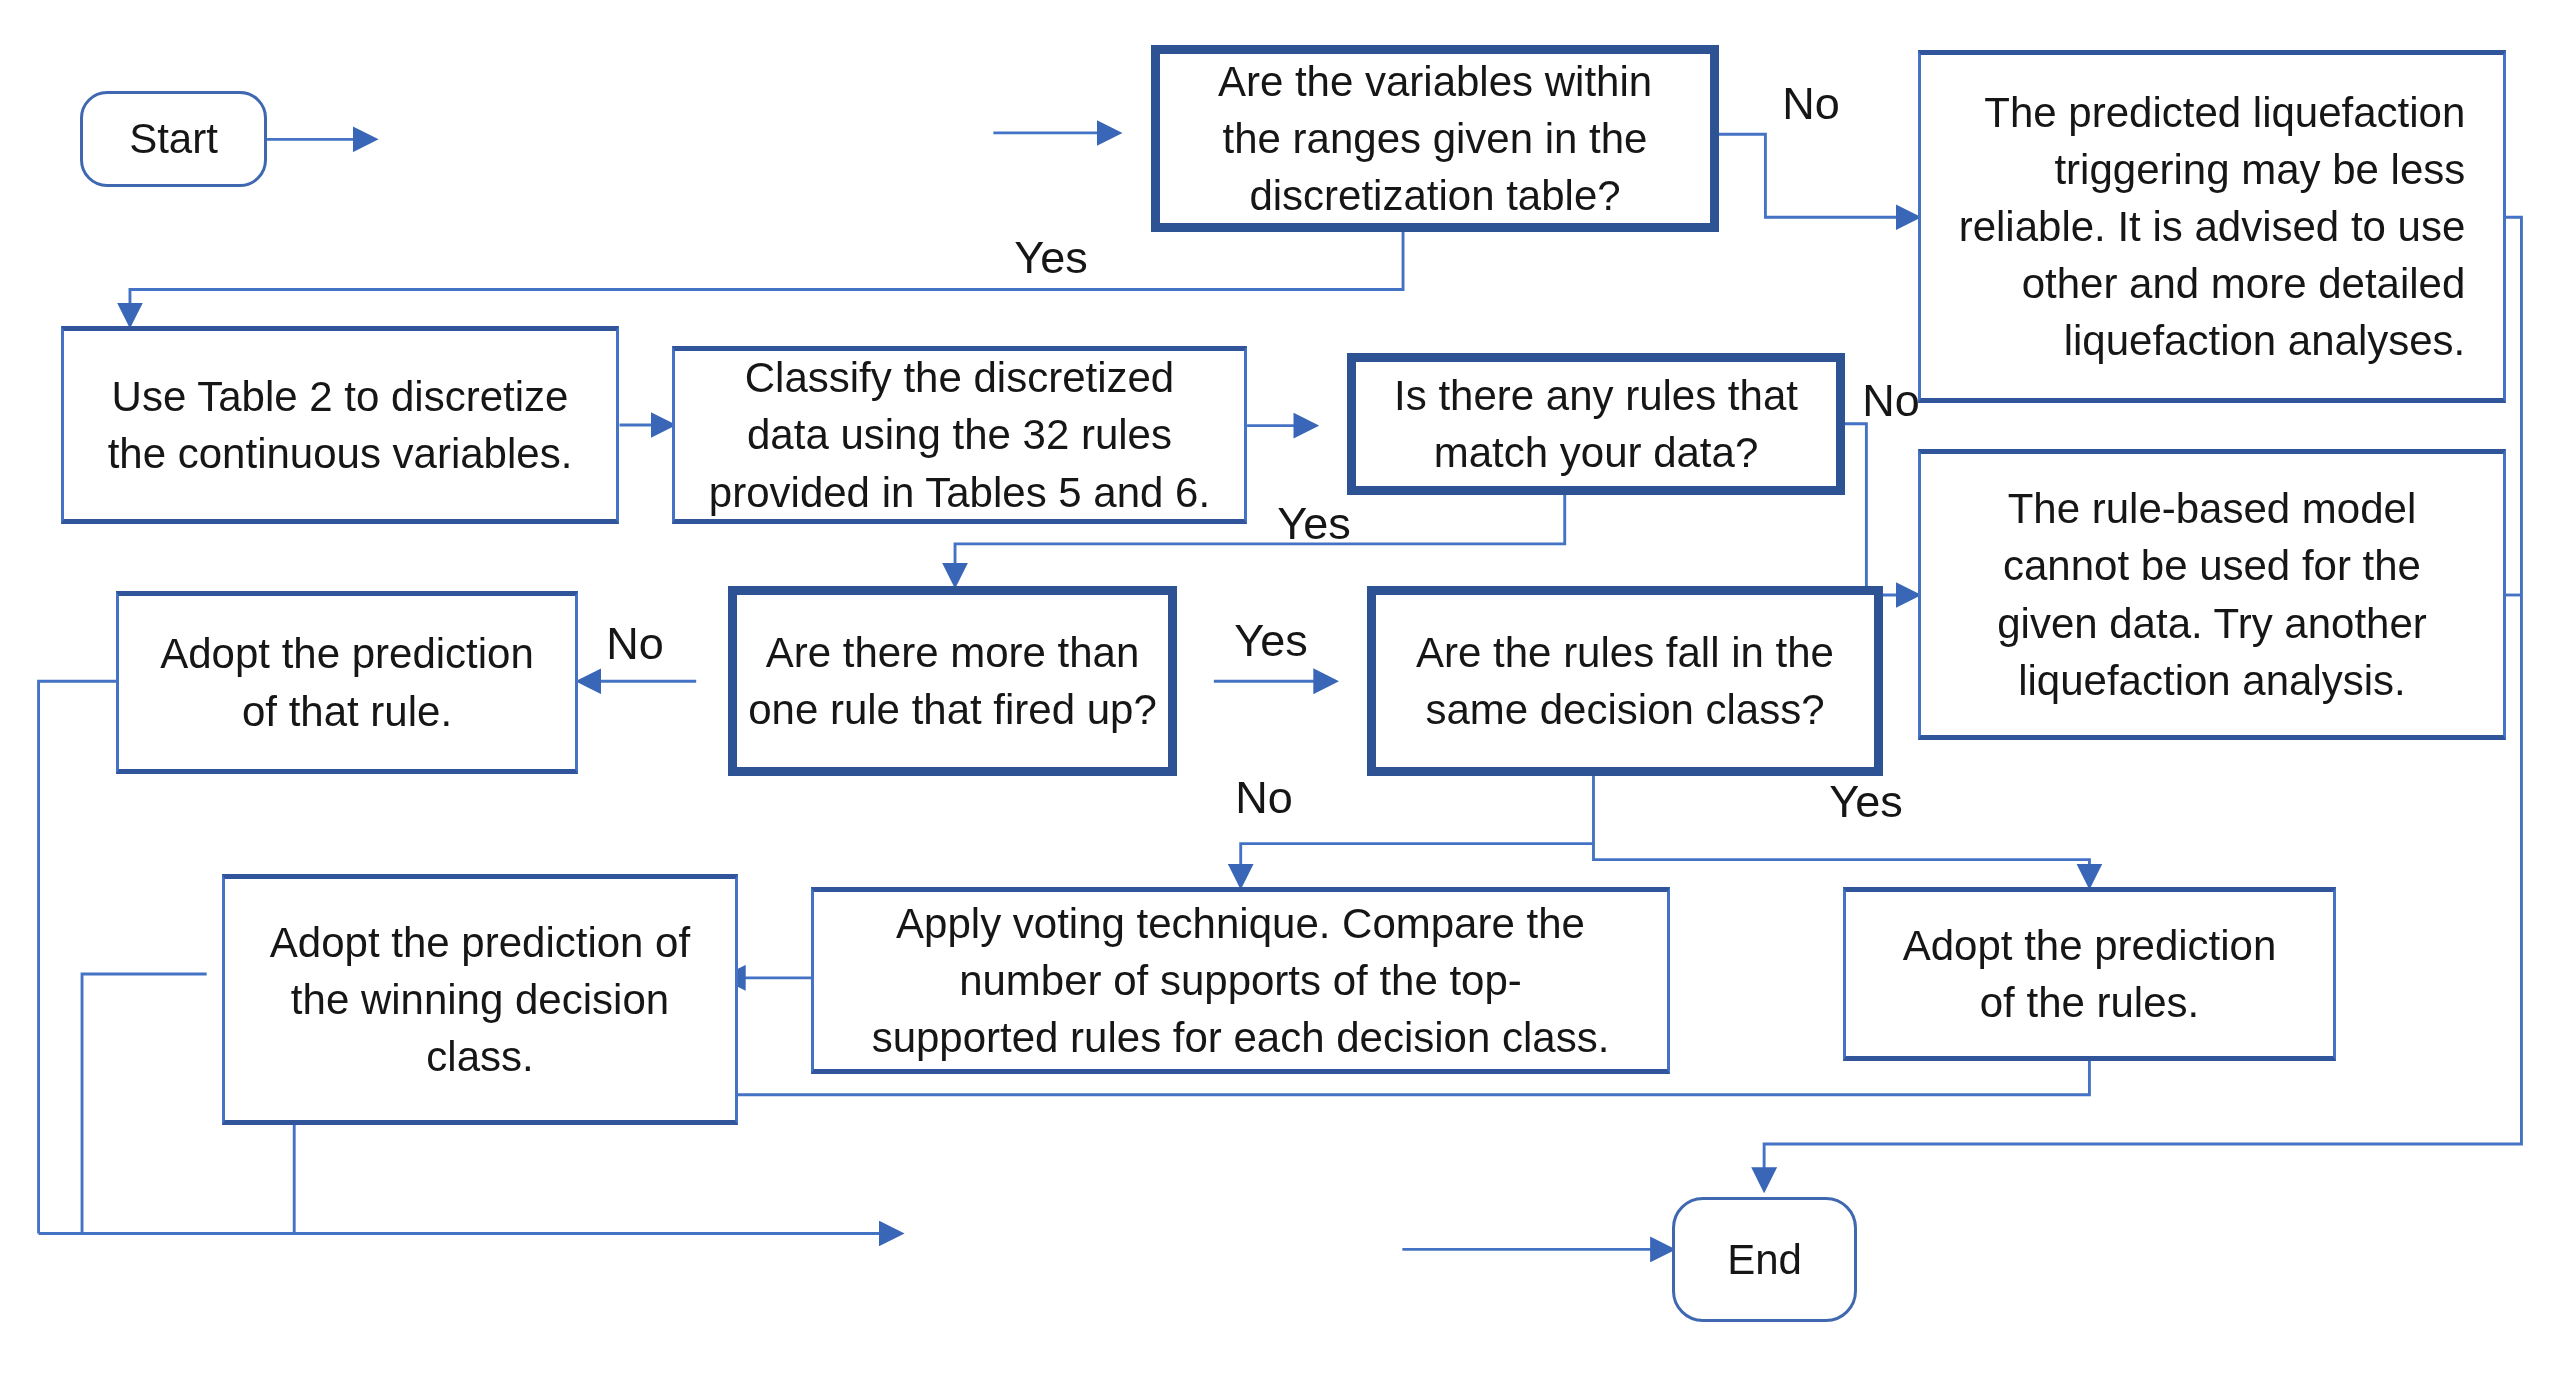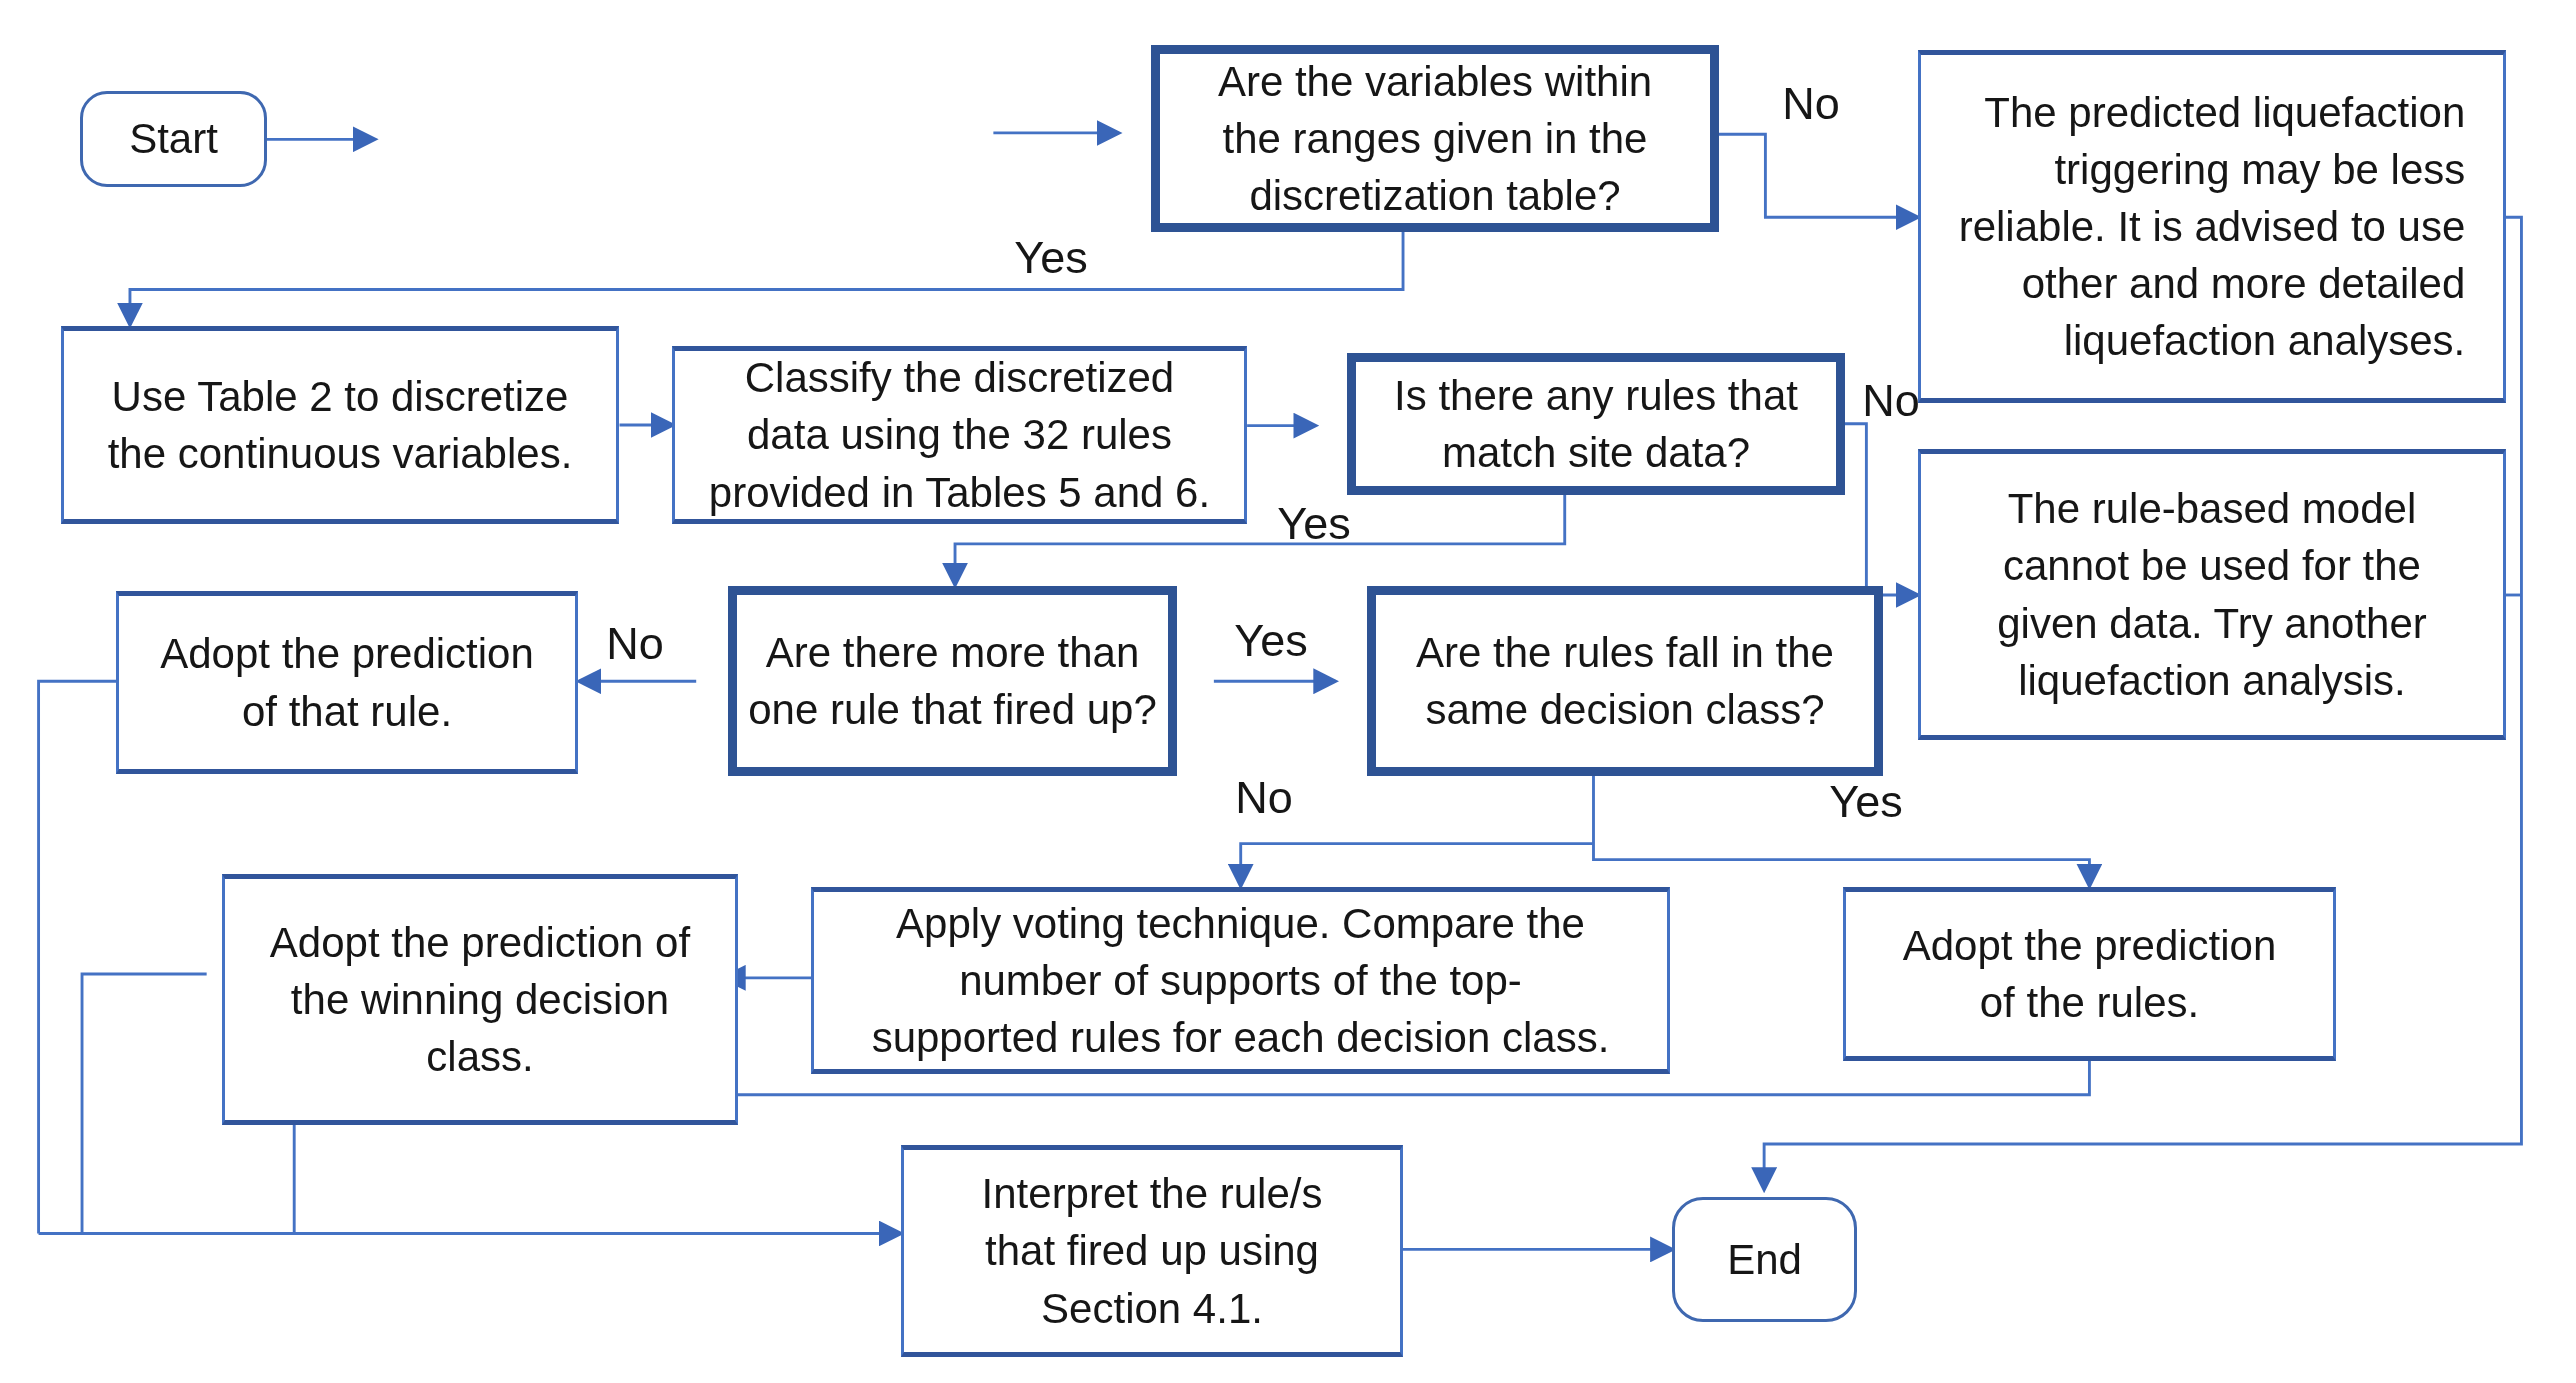--- a/index.html
+++ b/index.html
@@ -92,21 +92,21 @@
 liquefaction analyses.</div>
 
   <div class="node process" style="left:61px;top:326px;width:558px;height:198px;">Use Table 2 to discretize
 the continuous variables.</div>
 
   <div class="node process" style="left:672px;top:338px;width:575px;height:178px;margin-top:8px;">Classify the discretized
 data using the 32 rules
 provided in Tables 5 and 6.</div>
 
   <div class="node decision" style="left:1315px;top:353px;width:498px;height:142px;">Is there any rules that
-match site data?</div>
+match your data?</div>
 
   <div class="node process" style="left:1918px;top:449px;width:588px;height:291px;">The rule-based model
 cannot be used for the
 given data. Try another
 liquefaction analysis.</div>
 
   <div class="node process" style="left:116px;top:591px;width:462px;height:183px;">Adopt the prediction
 of that rule.</div>
 
   <div class="node decision" style="left:696px;top:586px;width:449px;height:190px;">Are there more than
@@ -119,23 +119,20 @@
 the winning decision
 class.</div>
 
   <div class="node process" style="left:811px;top:887px;width:859px;height:187px;">Apply voting technique. Compare the
 number of supports of the top-
 supported rules for each decision class.</div>
 
   <div class="node process" style="left:1843px;top:887px;width:493px;height:174px;">Adopt the prediction
 of the rules.</div>
 
-  <div class="node process" style="left:901px;top:1145px;width:502px;height:212px;">Interpret the rule/s
-that fired up using
-Section 4.1.</div>
 
   <div class="node terminal" style="left:1672px;top:1197px;width:185px;height:125px;border-radius:31px;">End</div>
 
   <div class="edge-label" style="left:1811px;top:104px;">No</div>
 
   <div class="edge-label" style="left:1051px;top:258px;">Yes</div>
 
   <div class="edge-label" style="left:1891px;top:401px;">No</div>
 
   <div class="edge-label" style="left:1314px;top:524px;">Yes</div>

